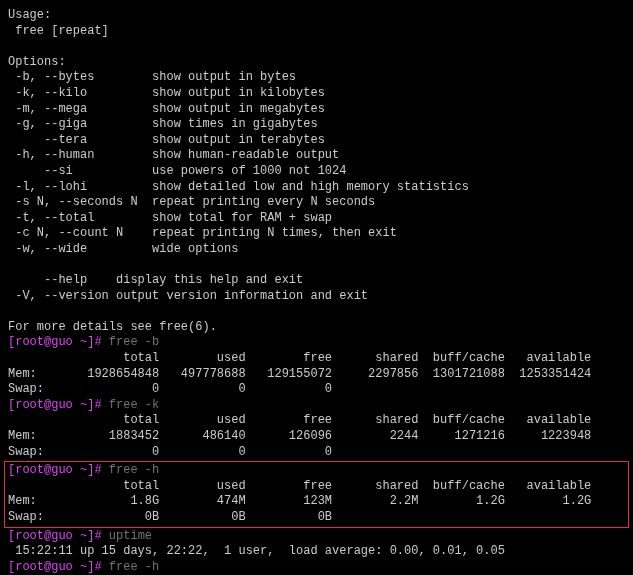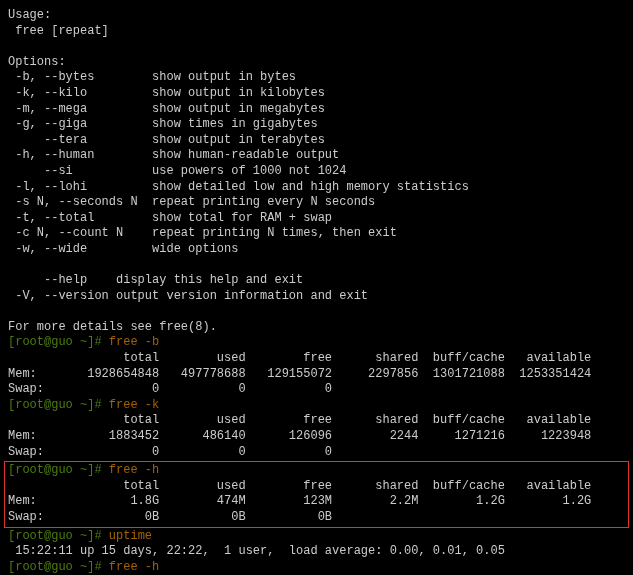--- a/index.html
+++ b/index.html
@@ -7,22 +7,22 @@
     padding: 8px;
     background: #000;
     color: #ccc;
     font-family: "Courier New", monospace;
     font-size: 12px;
     line-height: 1.3;
     width: 633px;
     box-sizing: border-box;
   }
   .line { white-space: pre; }
-  .prompt { color: #4d7c0f; margin-top: 7px; }
-  .cmd { color: #a16207; margin-top: 44px; }
+  .prompt { color: #d946ef; margin-top: 7px; }
+  .cmd { color: #737373; margin-top: 44px; }
   .highlight-box {
     border: 1px solid #d33;
     margin: 1px -4px;
     padding: 1px 3px;
   }
 </style>
 </head>
 <body>
 
 <div class="line">Usage:</div>
@@ -43,21 +43,21 @@
     <div class="line"> -t, --total        show total for RAM + swap</div>
     <div class="line"> -c N, --count N    repeat printing N times, then exit</div>
     <div class="line"> -w, --wide         wide options</div>
   </div>
 <div class="line"> </div>
 <div id="helpopts">
     <div class="line">     --help    display this help and exit</div>
     <div class="line"> -V, --version output version information and exit</div>
   </div>
 <div class="line"> </div>
-<div class="line">For more details see free(8).</div>
+<div class="line">For more details see free(6).</div>
 
 <div class="line"><span class="prompt">[root@guo ~]# </span><span class="cmd">free -b</span></div>
 <div id="tbl_b">
     <div class="line">                total        used        free      shared  buff/cache   available</div>
     <div class="line">Mem:       1928654848   497778688   129155072     2297856  1301721088  1253351424</div>
     <div class="line">Swap:               0           0           0</div>
   </div>
 
 <div class="line"><span class="prompt">[root@guo ~]# </span><span class="cmd">free -k</span></div>
 <div id="tbl_k">

